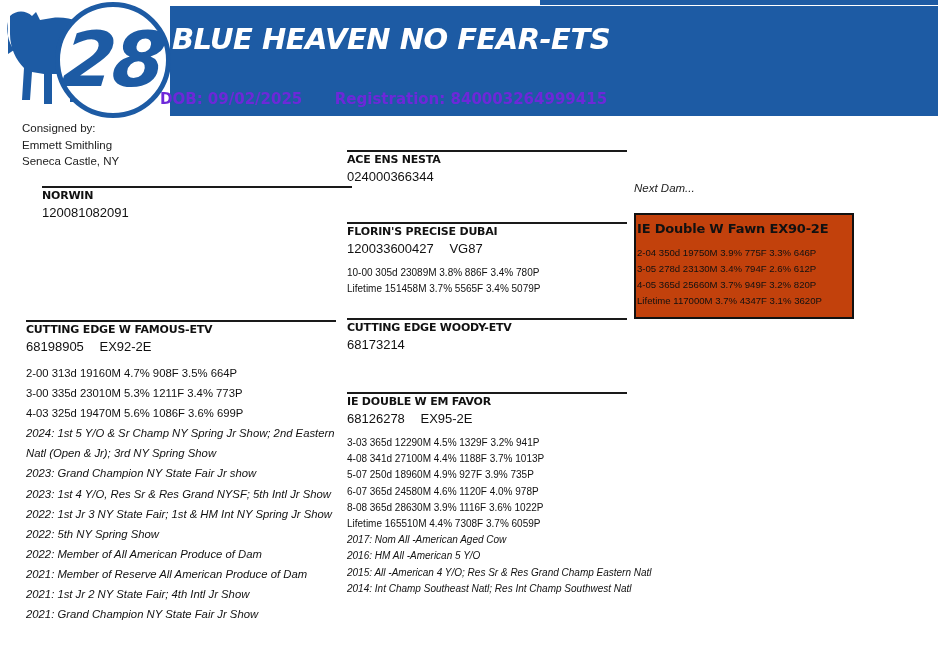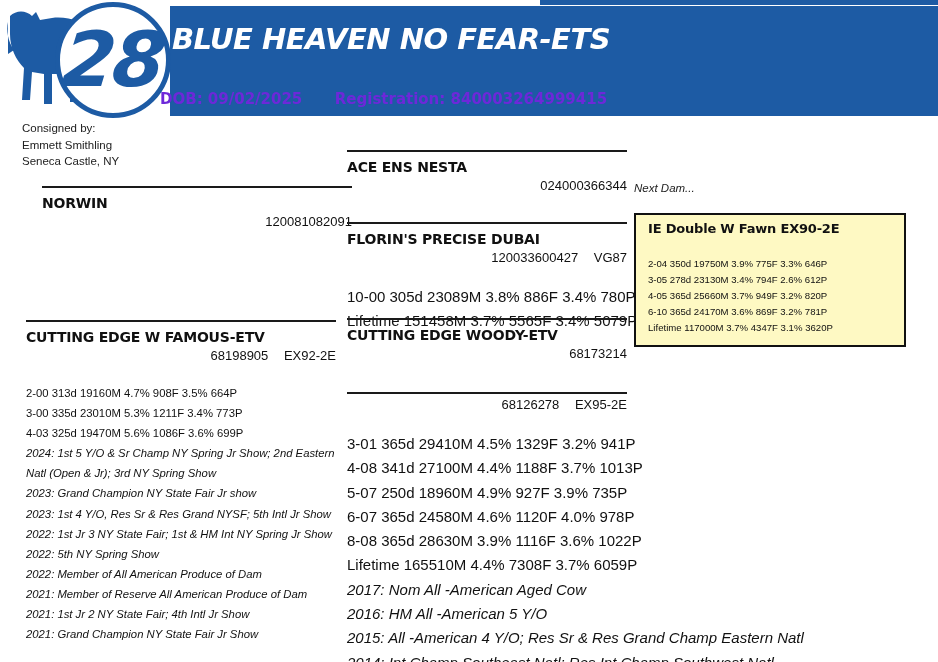--- a/index.html
+++ b/index.html
@@ -78,55 +78,54 @@
   .col2 { left: 347px; top: 150px; width: 280px; }
   .col3 { left: 634px; top: 182px; width: 286px; }
 
   .rule {
     border-top: 2px solid #1a1a1a;
     width: 100%;
   }
   .entry { margin-bottom: 0; }
   .entry-name {
     font-family: "DejaVu Sans", sans-serif;
-    font-weight: 700; font-size: 14px; color: #111;
-    padding-top: 7px; letter-spacing: -0.2px;
+    font-weight: 700; font-size: 11px; color: #111;
+    padding-top: 1px; letter-spacing: -0.2px;
   }
   .entry-id {
     font-size: 13px; color: #111; padding-top: 3px;
     font-family: "Liberation Sans", sans-serif;
-    text-align: right;
   }
   .entry-id .score { margin-left: 12px; }
   .rec-line {
-    font-size: 15px; color: #111; line-height: 1.62;
+    font-size: 10px; color: #111; line-height: 1.62;
     white-space: nowrap;
   }
   .rec-line.ital { font-style: italic; }
-  .rec-block { margin-top: 20px; }
+  .rec-block { margin-top: 9px; }
 
   
   .c1-norwin { position: absolute; top: 0; left: 16px; width: 310px; }
   .c1-cutting { position: absolute; top: 134px; left: 0; width: 310px; }
   .c1-cutting .rec-line { font-size: 11.3px; line-height: 1.78; }
   .c1-cutting .rec-line.ital { font-size: 11.3px; }
 
   
   .c2-ace { position: absolute; top: 0; left: 0; width: 280px; }
   .c2-florin { position: absolute; top: 72px; left: 0; width: 280px; }
   .c2-woody { position: absolute; top: 168px; left: 0; width: 280px; }
   .c2-favor { position: absolute; top: 242px; left: 0; width: 280px; }
 
   
   .next-dam-label {
     font-size: 11.5px; font-style: italic; color: #222; margin-bottom: 19px;
   }
   .next-dam-box {
-    border: 2px solid #111; padding: 6px 8px 8px 12px; width: 272px;
-    background: #fef9c3;
+    border: 2px solid #111; padding: 6px 8px 8px 1px; width: 220px;
+    background: #c2410c;
   }
   .next-dam-box .entry-name { padding-top: 0; font-size: 13px; }
   .next-dam-box .rec-line { font-size: 9.6px; line-height: 1.68; }
 </style>
 </head>
 <body>
 
 <div class="page">
 
   <div class="top-strip">
@@ -226,26 +225,27 @@
     <div class="c2-woody entry">
       <div class="rule"></div>
       <div class="entry-name">CUTTING EDGE WOODY-ETV</div>
       <div class="entry-id">
         <span>68173214</span>
       </div>
     </div>
 
     <div class="c2-favor entry">
       <div class="rule"></div>
+      <div class="entry-name">IE DOUBLE W EM FAVOR</div>
       <div class="entry-id">
         <span>68126278</span>
         <span class="score">EX95-2E</span>
       </div>
       <div class="rec-block">
-        <div class="rec-line">3-01 365d 29410M 4.5% 1329F 3.2% 941P</div>
+        <div class="rec-line">3-03 365d 12290M 4.5% 1329F 3.2% 941P</div>
         <div class="rec-line">4-08 341d 27100M 4.4% 1188F 3.7% 1013P</div>
         <div class="rec-line">5-07 250d 18960M 4.9% 927F 3.9% 735P</div>
         <div class="rec-line">6-07 365d 24580M 4.6% 1120F 4.0% 978P</div>
         <div class="rec-line">8-08 365d 28630M 3.9% 1116F 3.6% 1022P</div>
         <div class="rec-line">Lifetime 165510M 4.4% 7308F 3.7% 6059P</div>
         <div class="rec-line ital">2017: Nom All -American Aged Cow</div>
         <div class="rec-line ital">2016: HM All -American 5 Y/O</div>
         <div class="rec-line ital">2015: All -American 4 Y/O; Res Sr &amp; Res Grand Champ Eastern Natl</div>
         <div class="rec-line ital">2014: Int Champ Southeast Natl; Res Int Champ Southwest Natl</div>
       </div>
@@ -254,19 +254,18 @@
   </div>
 
   <div class="col col3">
     <div class="next-dam-label">Next Dam...</div>
     <div class="next-dam-box">
       <div class="entry-name">IE Double W Fawn EX90-2E</div>
       <div class="rec-block">
         <div class="rec-line">2-04 350d 19750M 3.9% 775F 3.3% 646P</div>
         <div class="rec-line">3-05 278d 23130M 3.4% 794F 2.6% 612P</div>
         <div class="rec-line">4-05 365d 25660M 3.7% 949F 3.2% 820P</div>
-        <div class="rec-line">6-10 365d 24170M 3.6% 869F 3.2% 781P</div>
         <div class="rec-line">Lifetime 117000M 3.7% 4347F 3.1% 3620P</div>
       </div>
     </div>
   </div>
 
 </div>
 
 </body></html>

